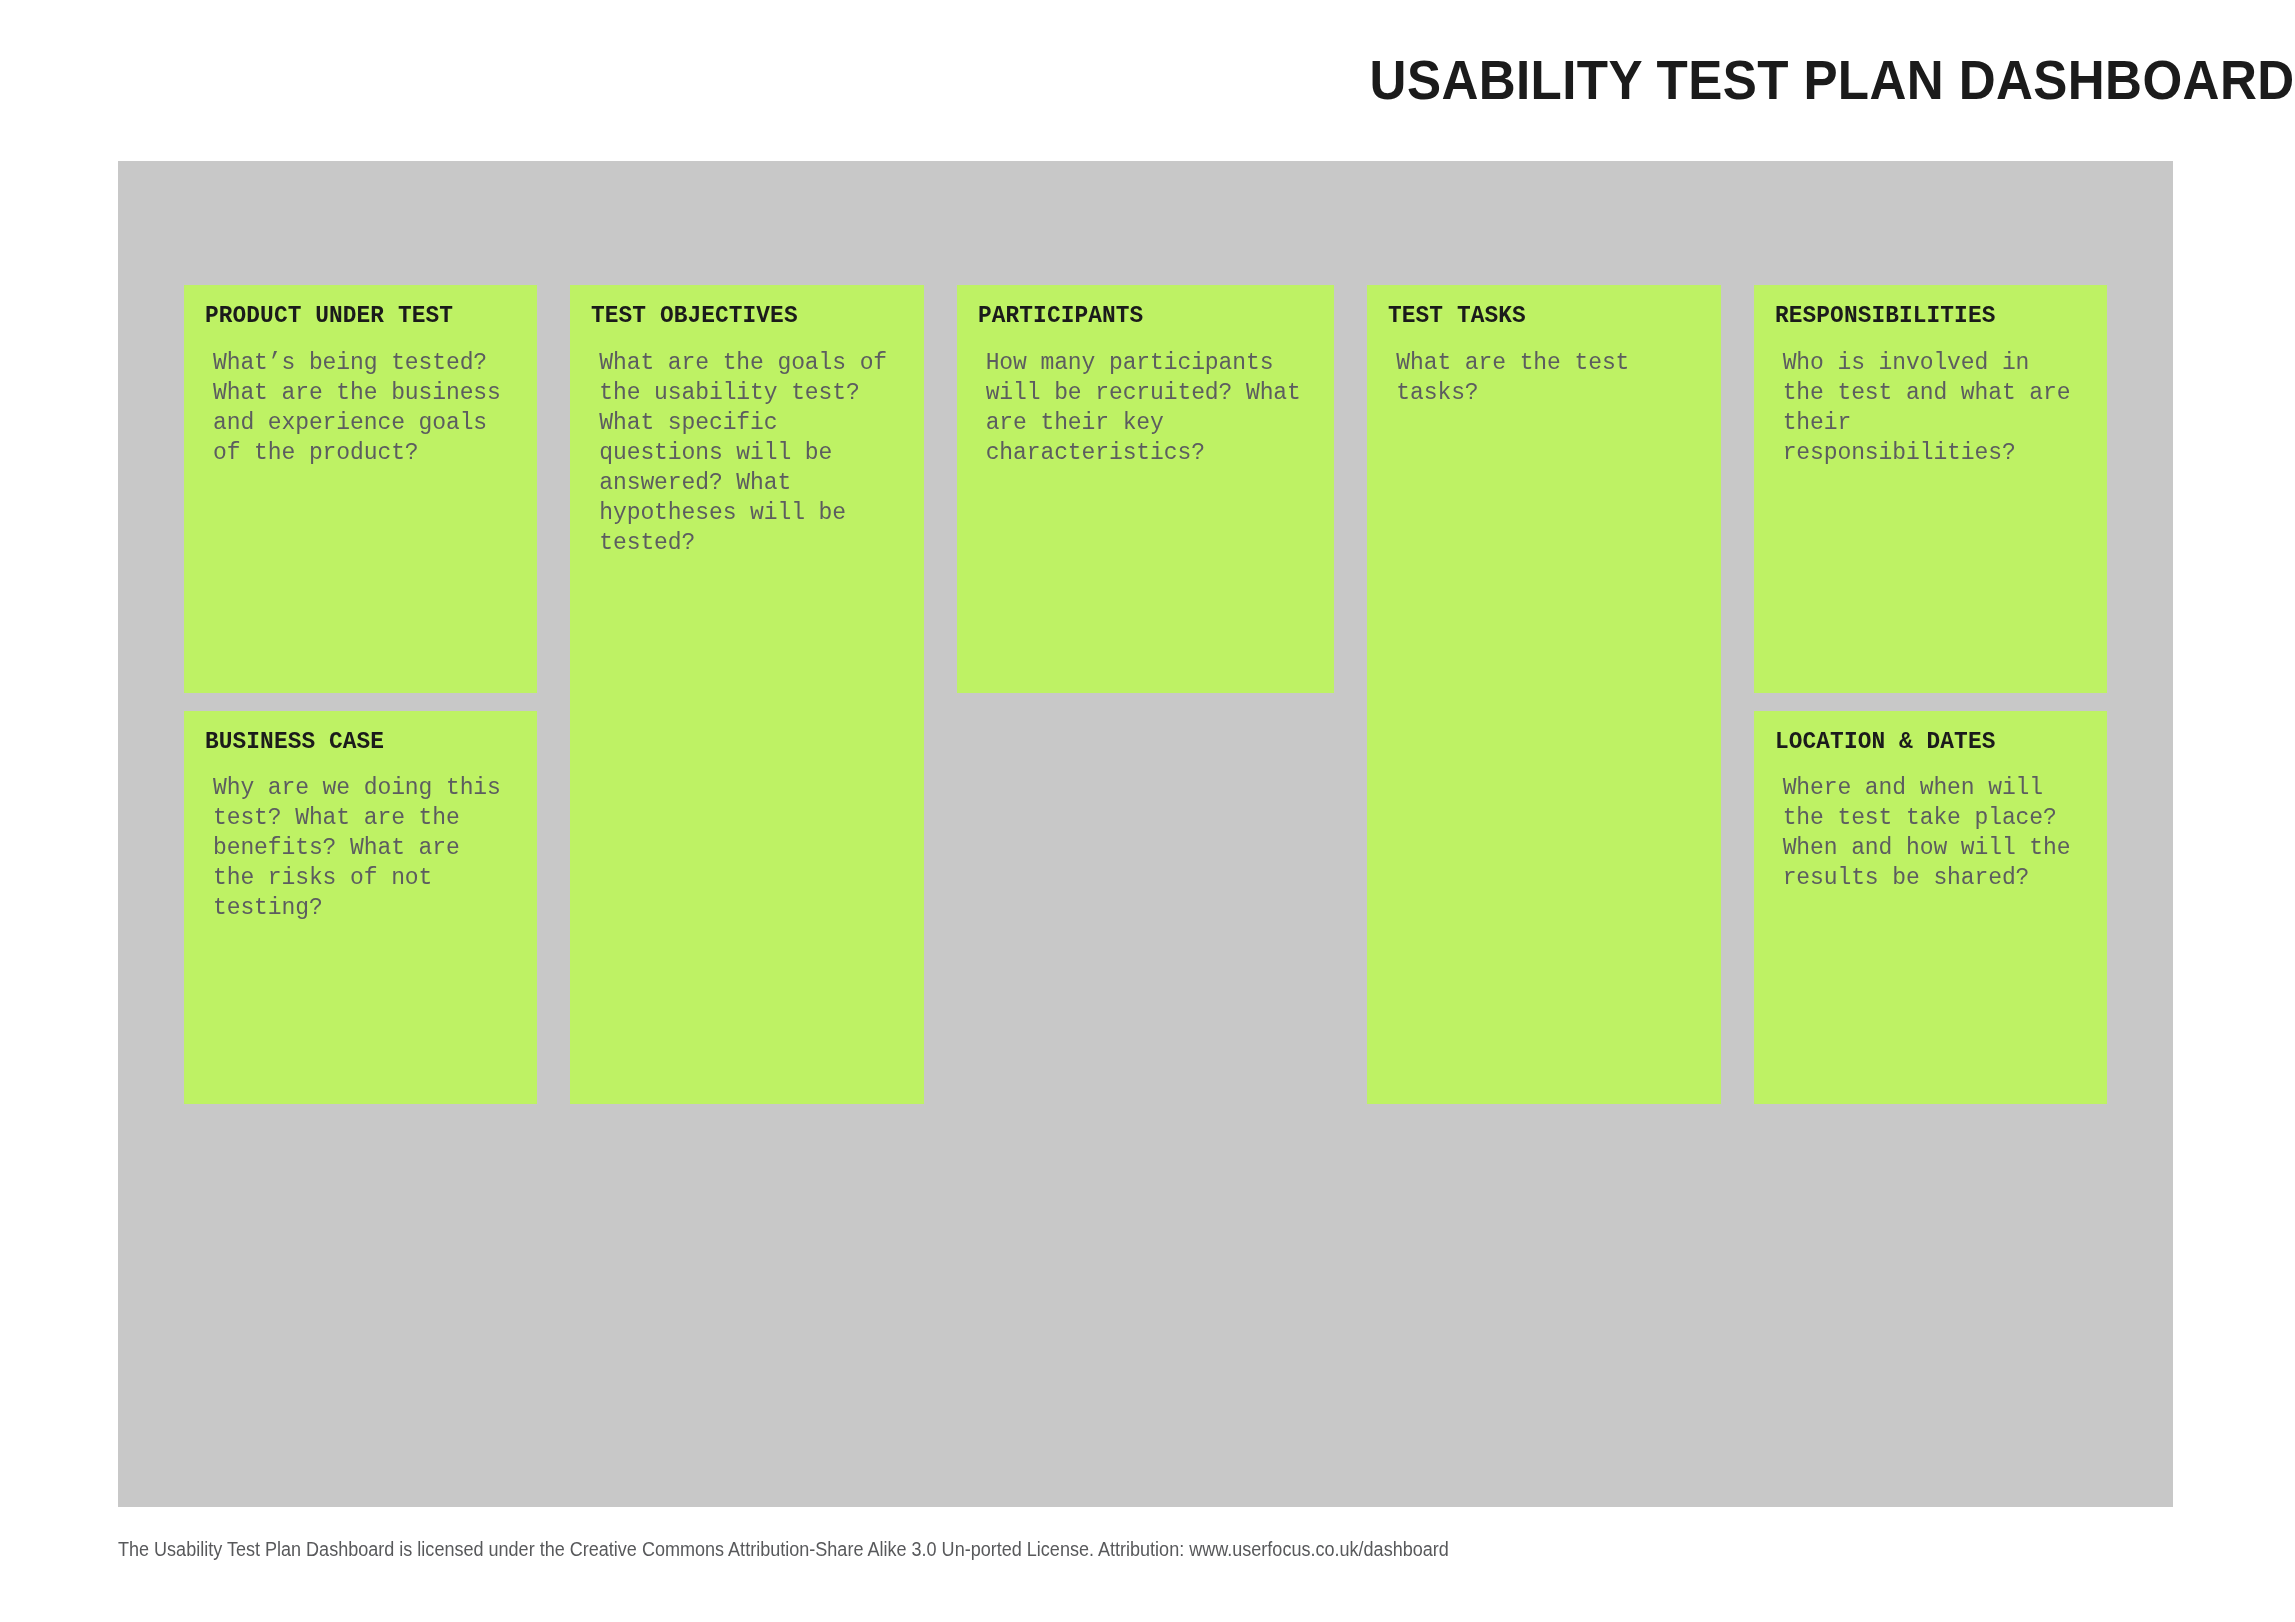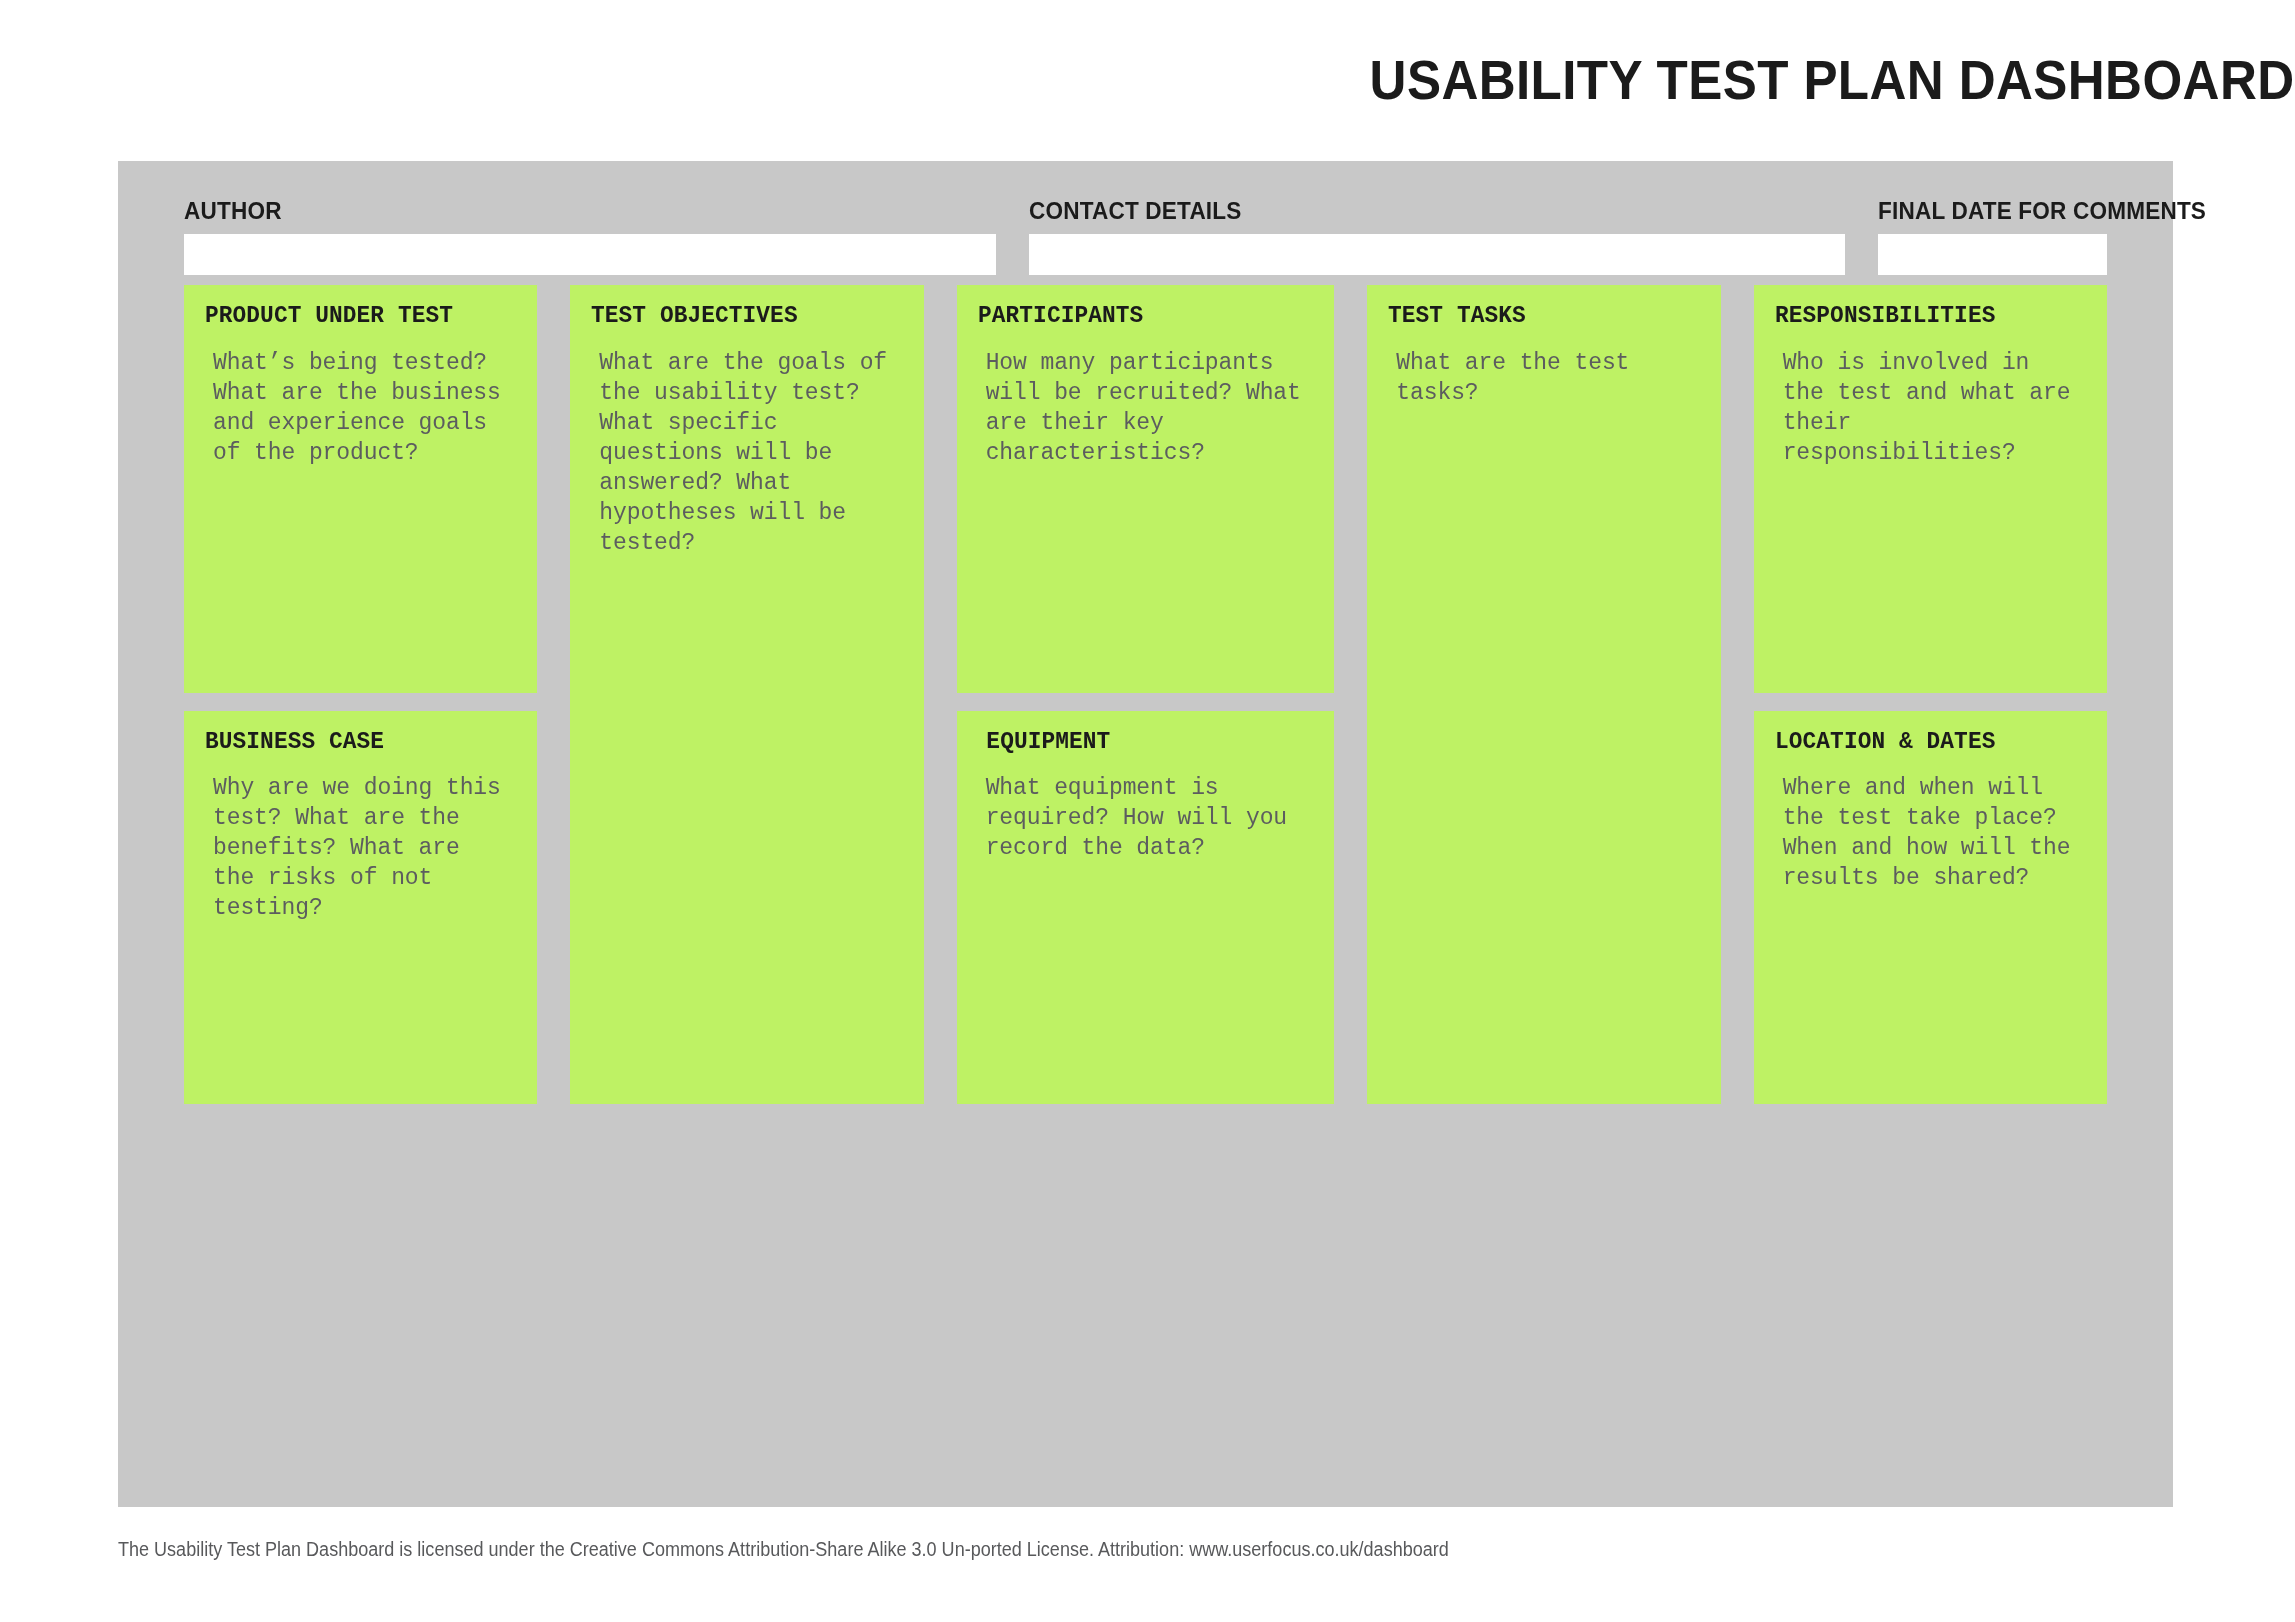--- a/index.html
+++ b/index.html
@@ -171,38 +171,20 @@
 </style>
 </head>
 <body>
 
 <div class="page-title-bar">
   <div class="page-title">USABILITY TEST PLAN DASHBOARD</div>
 </div>
 
 <div class="frame">
 
-  <div class="header-row">
-
-    <div class="header-field hf-author">
-      <div class="header-label">AUTHOR</div>
-      <input class="header-input" type="text" placeholder="" style="">
-    </div>
-
-    <div class="header-field hf-contact">
-      <div class="header-label">CONTACT DETAILS</div>
-      <input class="header-input" type="text" placeholder="" style="">
-    </div>
-
-    <div class="header-field hf-date">
-      <div class="header-label">FINAL DATE FOR COMMENTS</div>
-      <input class="header-input" type="text" placeholder="" style="">
-    </div>
-
-  </div>
 
   <div class="grid">
 
     <div class="col col-1">
       <div class="card flex-top">
         <div class="card-title">PRODUCT UNDER TEST</div>
         <div class="card-body">What’s being tested? What are the business and experience goals of the product?</div>
       </div>
       <div class="card flex-rest">
         <div class="card-title">BUSINESS CASE</div>
@@ -215,24 +197,20 @@
         <div class="card-title">TEST OBJECTIVES</div>
         <div class="card-body">What are the goals of the usability test? What specific questions will be answered? What hypotheses will be tested?</div>
       </div>
     </div>
 
     <div class="col col-3">
       <div class="card flex-top">
         <div class="card-title">PARTICIPANTS</div>
         <div class="card-body">How many participants will be recruited? What are their key characteristics?</div>
       </div>
-      <div class="card flex-rest">
-        <div class="card-title indent">EQUIPMENT</div>
-        <div class="card-body">What equipment is required? How will you record the data?</div>
-      </div>
     </div>
 
     <div class="col col-4">
       <div class="card full">
         <div class="card-title">TEST TASKS</div>
         <div class="card-body">What are the test tasks?</div>
       </div>
     </div>
 
     <div class="col col-5">

